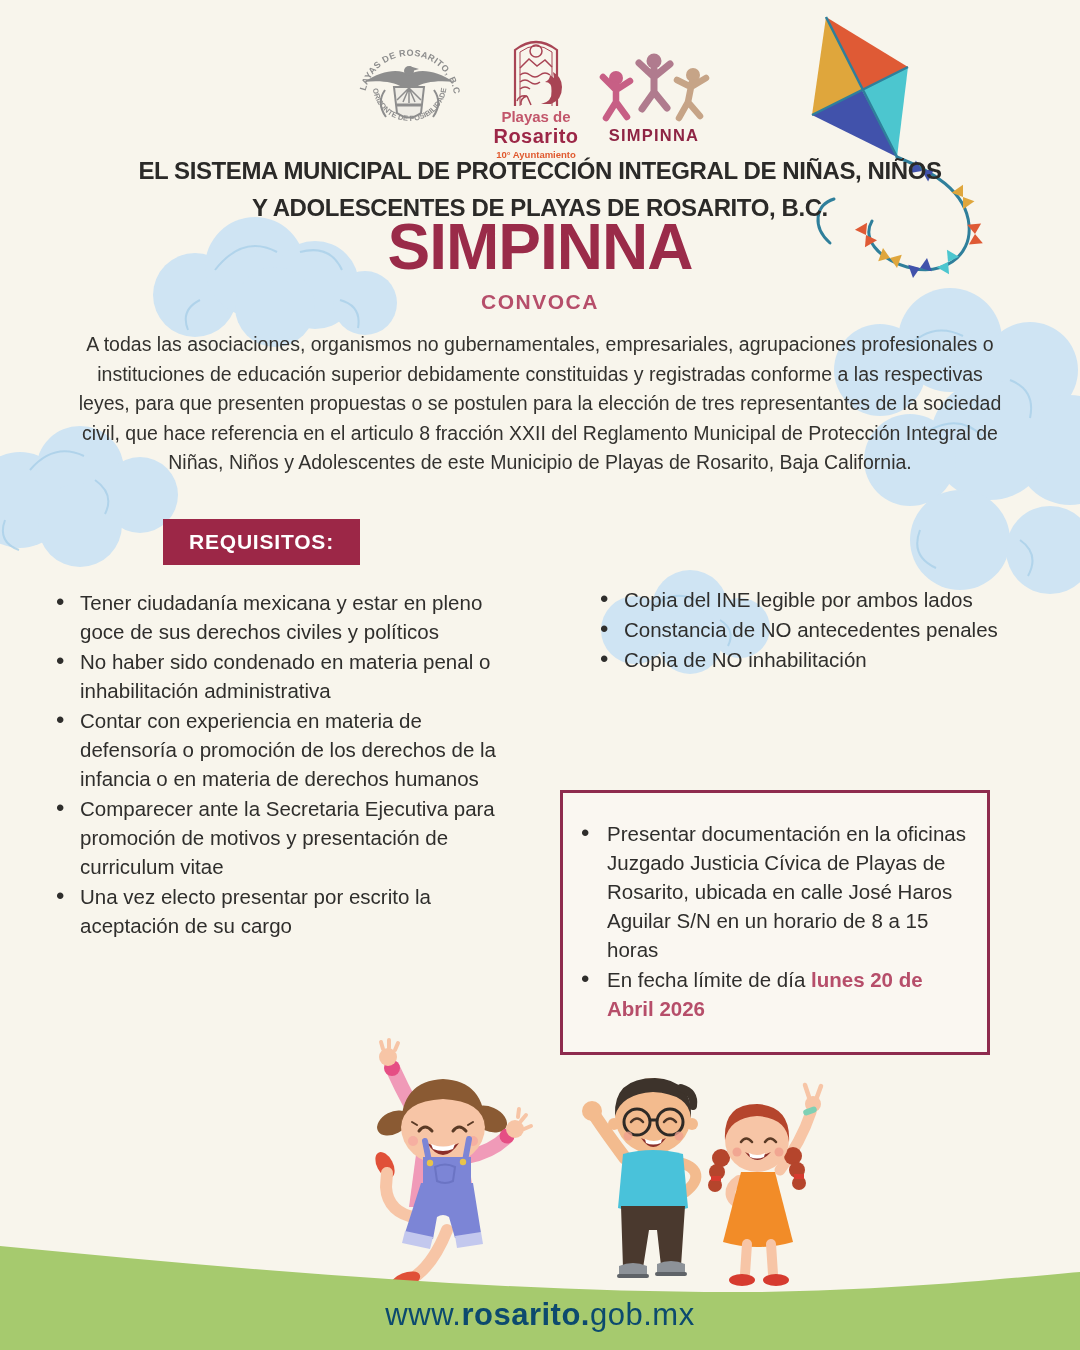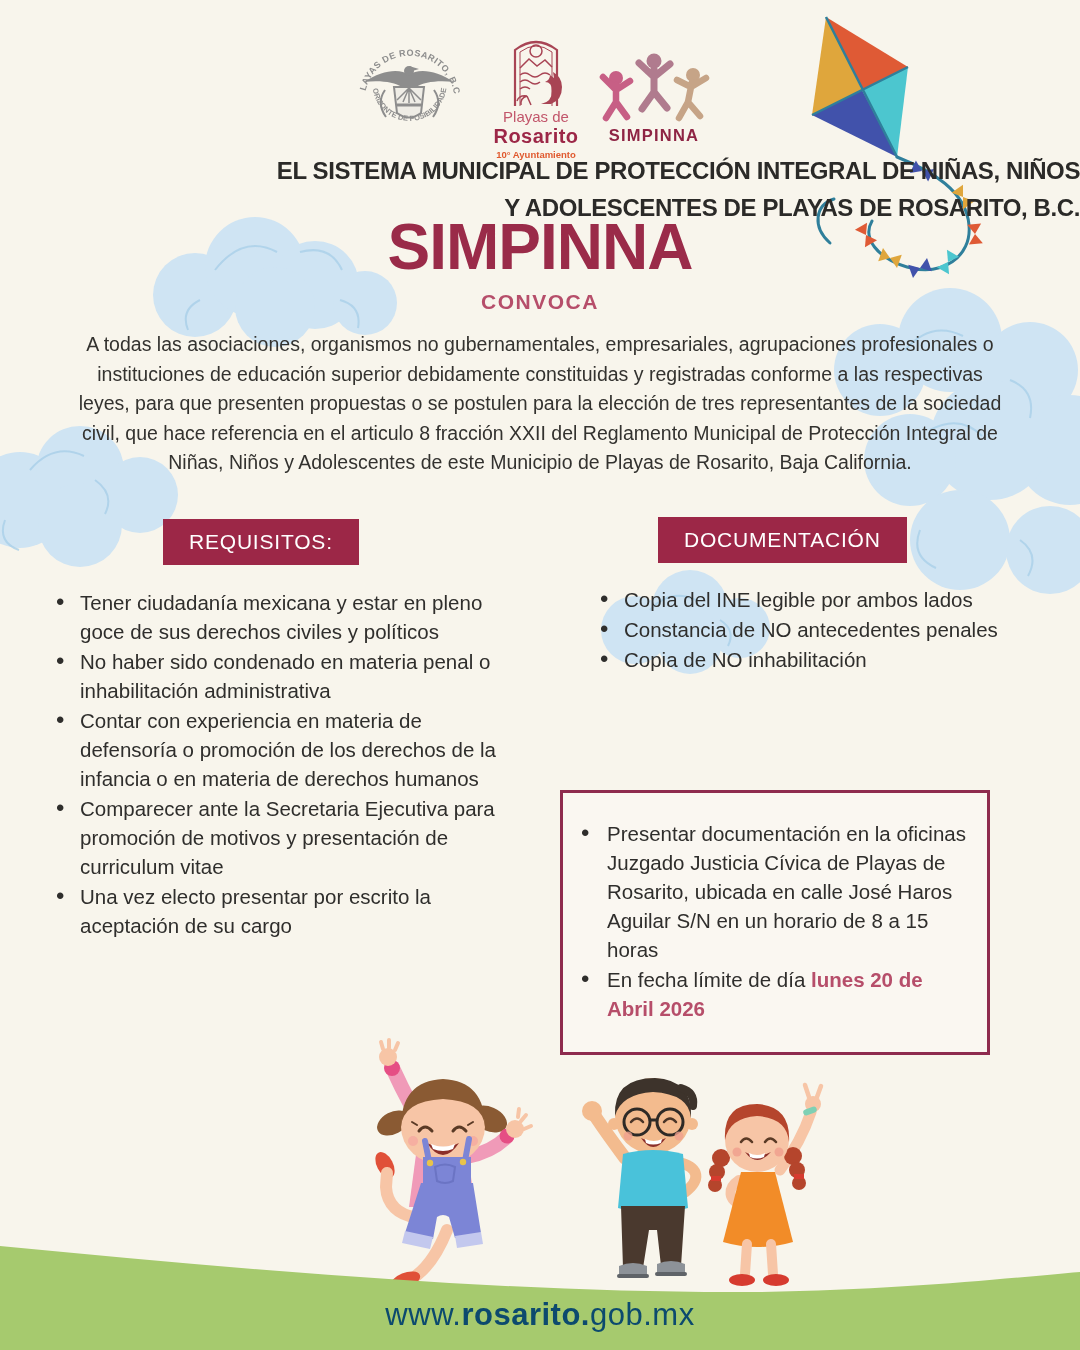--- a/index.html
+++ b/index.html
@@ -7,37 +7,37 @@
     position:relative;width:1080px;height:1350px;margin:0 auto;
     background:#f8f5ec;overflow:hidden;
     font-family:"Liberation Sans", sans-serif;color:#2f2e2c;
   }
   svg{display:block}
   .abs{position:absolute}
 
   
   .seal-logo{left:352px;top:28px}
   .city-logo{left:480px;top:32px;width:112px;text-align:center}
-  .city-line1{font-size:15px;color:#c2566b;font-weight:normal;margin-top:2px}
+  .city-line1{font-size:15px;color:#c2566b;font-weight:bold;margin-top:2px}
   .city-line2{font-size:20px;color:#9c2747;font-weight:bold;letter-spacing:.5px}
   .city-line3{font-size:9.5px;color:#e0592e;font-weight:bold;margin-top:1px}
   .simpinna-logo{left:594px;top:34px}
 
   
-  .header-lines{left:0;top:152px;width:1080px;text-align:right;
+  .header-lines{left:0;top:152px;width:1080px;text-align:center;
     font-size:24px;font-weight:bold;letter-spacing:-0.4px;line-height:37px;color:#2b2a28}
   .page-title{left:0;top:210px;width:1080px;text-align:center;
     font-size:64px;font-weight:900;letter-spacing:-1px;color:#9a2b49}
   .subtitle{left:0;top:290px;width:1080px;text-align:center;
     font-size:21px;font-weight:900;letter-spacing:1.5px;color:#b64e6a}
 
   .intro{left:75px;top:330px;width:930px;text-align:center;
     font-size:19.5px;line-height:29.5px;color:#33322f}
 
-  .badge{background:#9c2747;color:#fff;font-weight:400;font-size:21px;
+  .badge{background:#9c2747;color:#fff;font-weight:700;font-size:21px;
     letter-spacing:.8px;padding:11px 26px;display:inline-block}
   .badge-req{left:163px;top:519px}
   .badge-doc{left:658px;top:517px}
 
   ul.blist{list-style:none;margin:0;padding:0;font-size:20.5px;line-height:29px;color:#2f2e2c}
   ul.blist li{position:relative;padding-left:28px;margin-bottom:1px}
   ul.blist li::before{content:"•";position:absolute;left:4px;top:-1px;font-size:24px;color:#2f2e2c}
 
   .req-list{left:52px;top:588px;width:450px}
   .doc-list{left:596px;top:585px;width:430px}
@@ -199,21 +199,20 @@
 
   <div class="abs badge badge-req">REQUISITOS:</div>
   <ul class="abs blist req-list">
     <li>Tener ciudadanía mexicana y estar en pleno goce de sus derechos civiles y políticos</li>
     <li>No haber sido condenado en materia penal o inhabilitación administrativa</li>
     <li>Contar con experiencia en materia de defensoría o promoción de los derechos de la infancia o en materia de derechos humanos</li>
     <li>Comparecer ante la Secretaria Ejecutiva para promoción de motivos y presentación de curriculum vitae</li>
     <li>Una vez electo presentar por escrito la aceptación de su cargo</li>
   </ul>
 
-  <div class="abs badge badge-doc">DOCUMENTACIÓN</div>
   <ul class="abs blist doc-list">
     <li>Copia del INE legible por ambos lados</li>
     <li>Constancia de NO antecedentes penales</li>
     <li>Copia de NO inhabilitación</li>
   </ul>
 
   <div class="abs info-box">
     <ul class="blist">
       <li>Presentar documentación en la oficinas Juzgado Justicia Cívica de Playas de Rosarito, ubicada en calle José Haros Aguilar S/N en un horario de 8 a 15 horas</li>
       <li><span>En fecha límite de día </span><span class="deadline">lunes 20 de Abril 2026</span></li>

